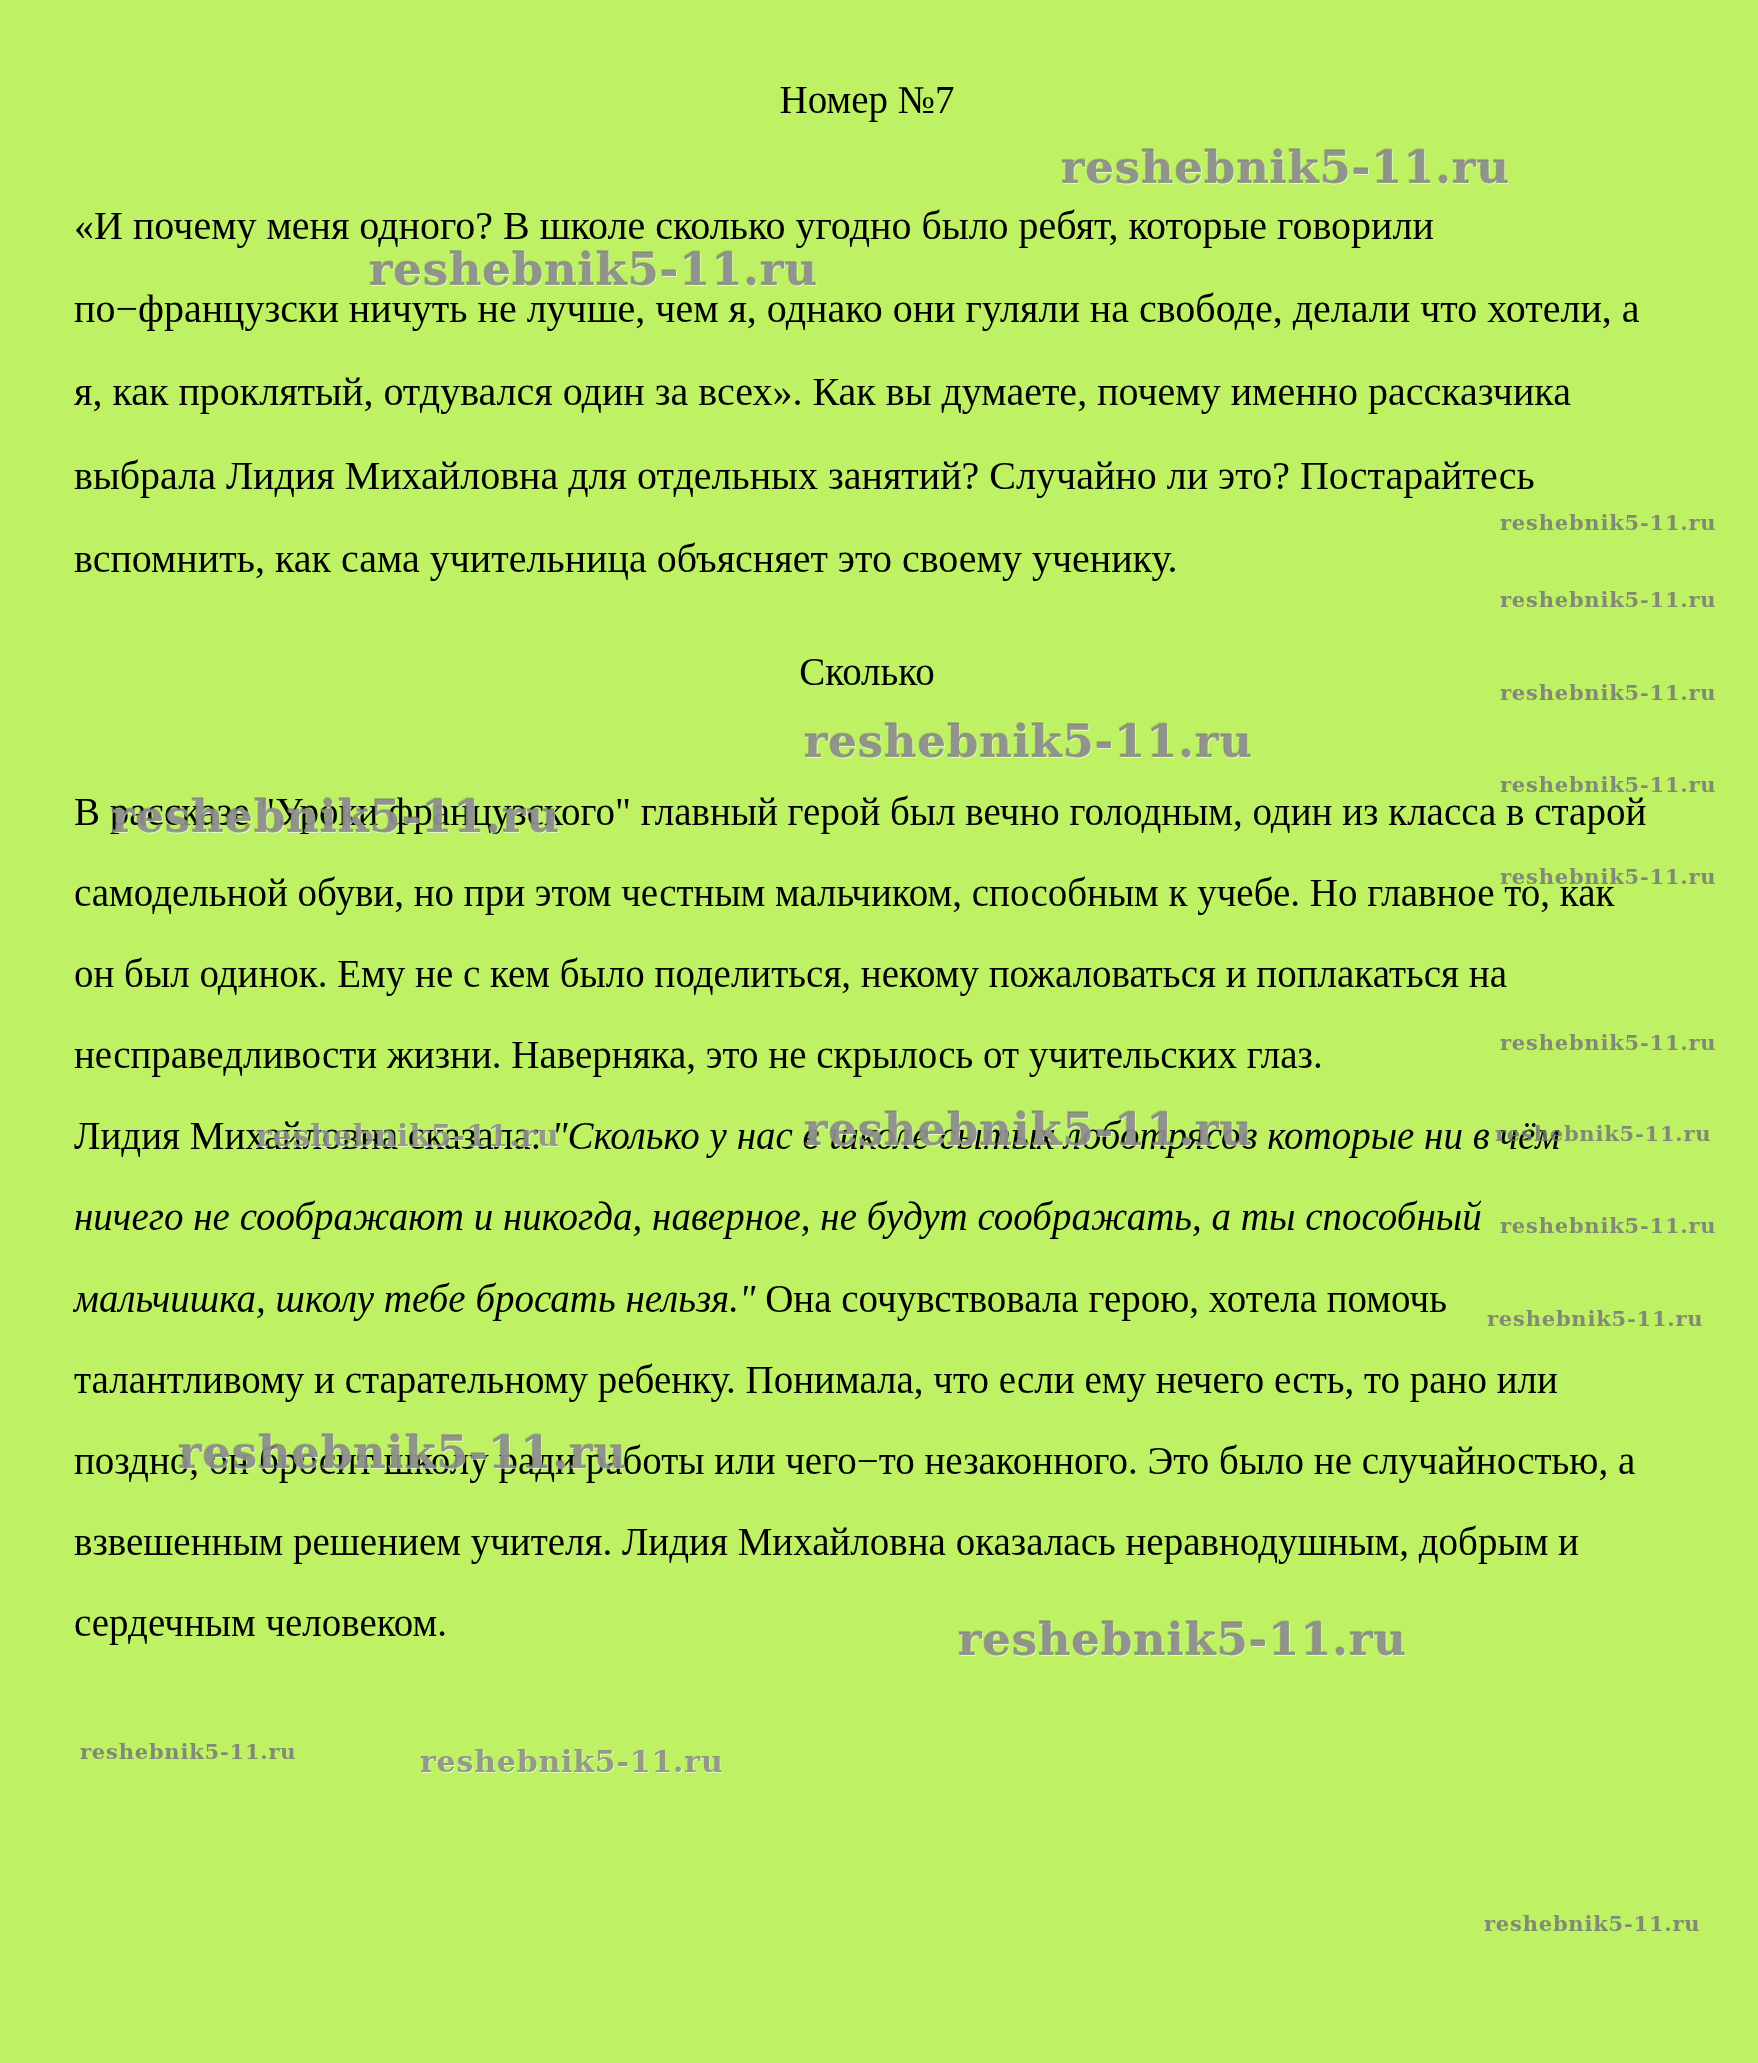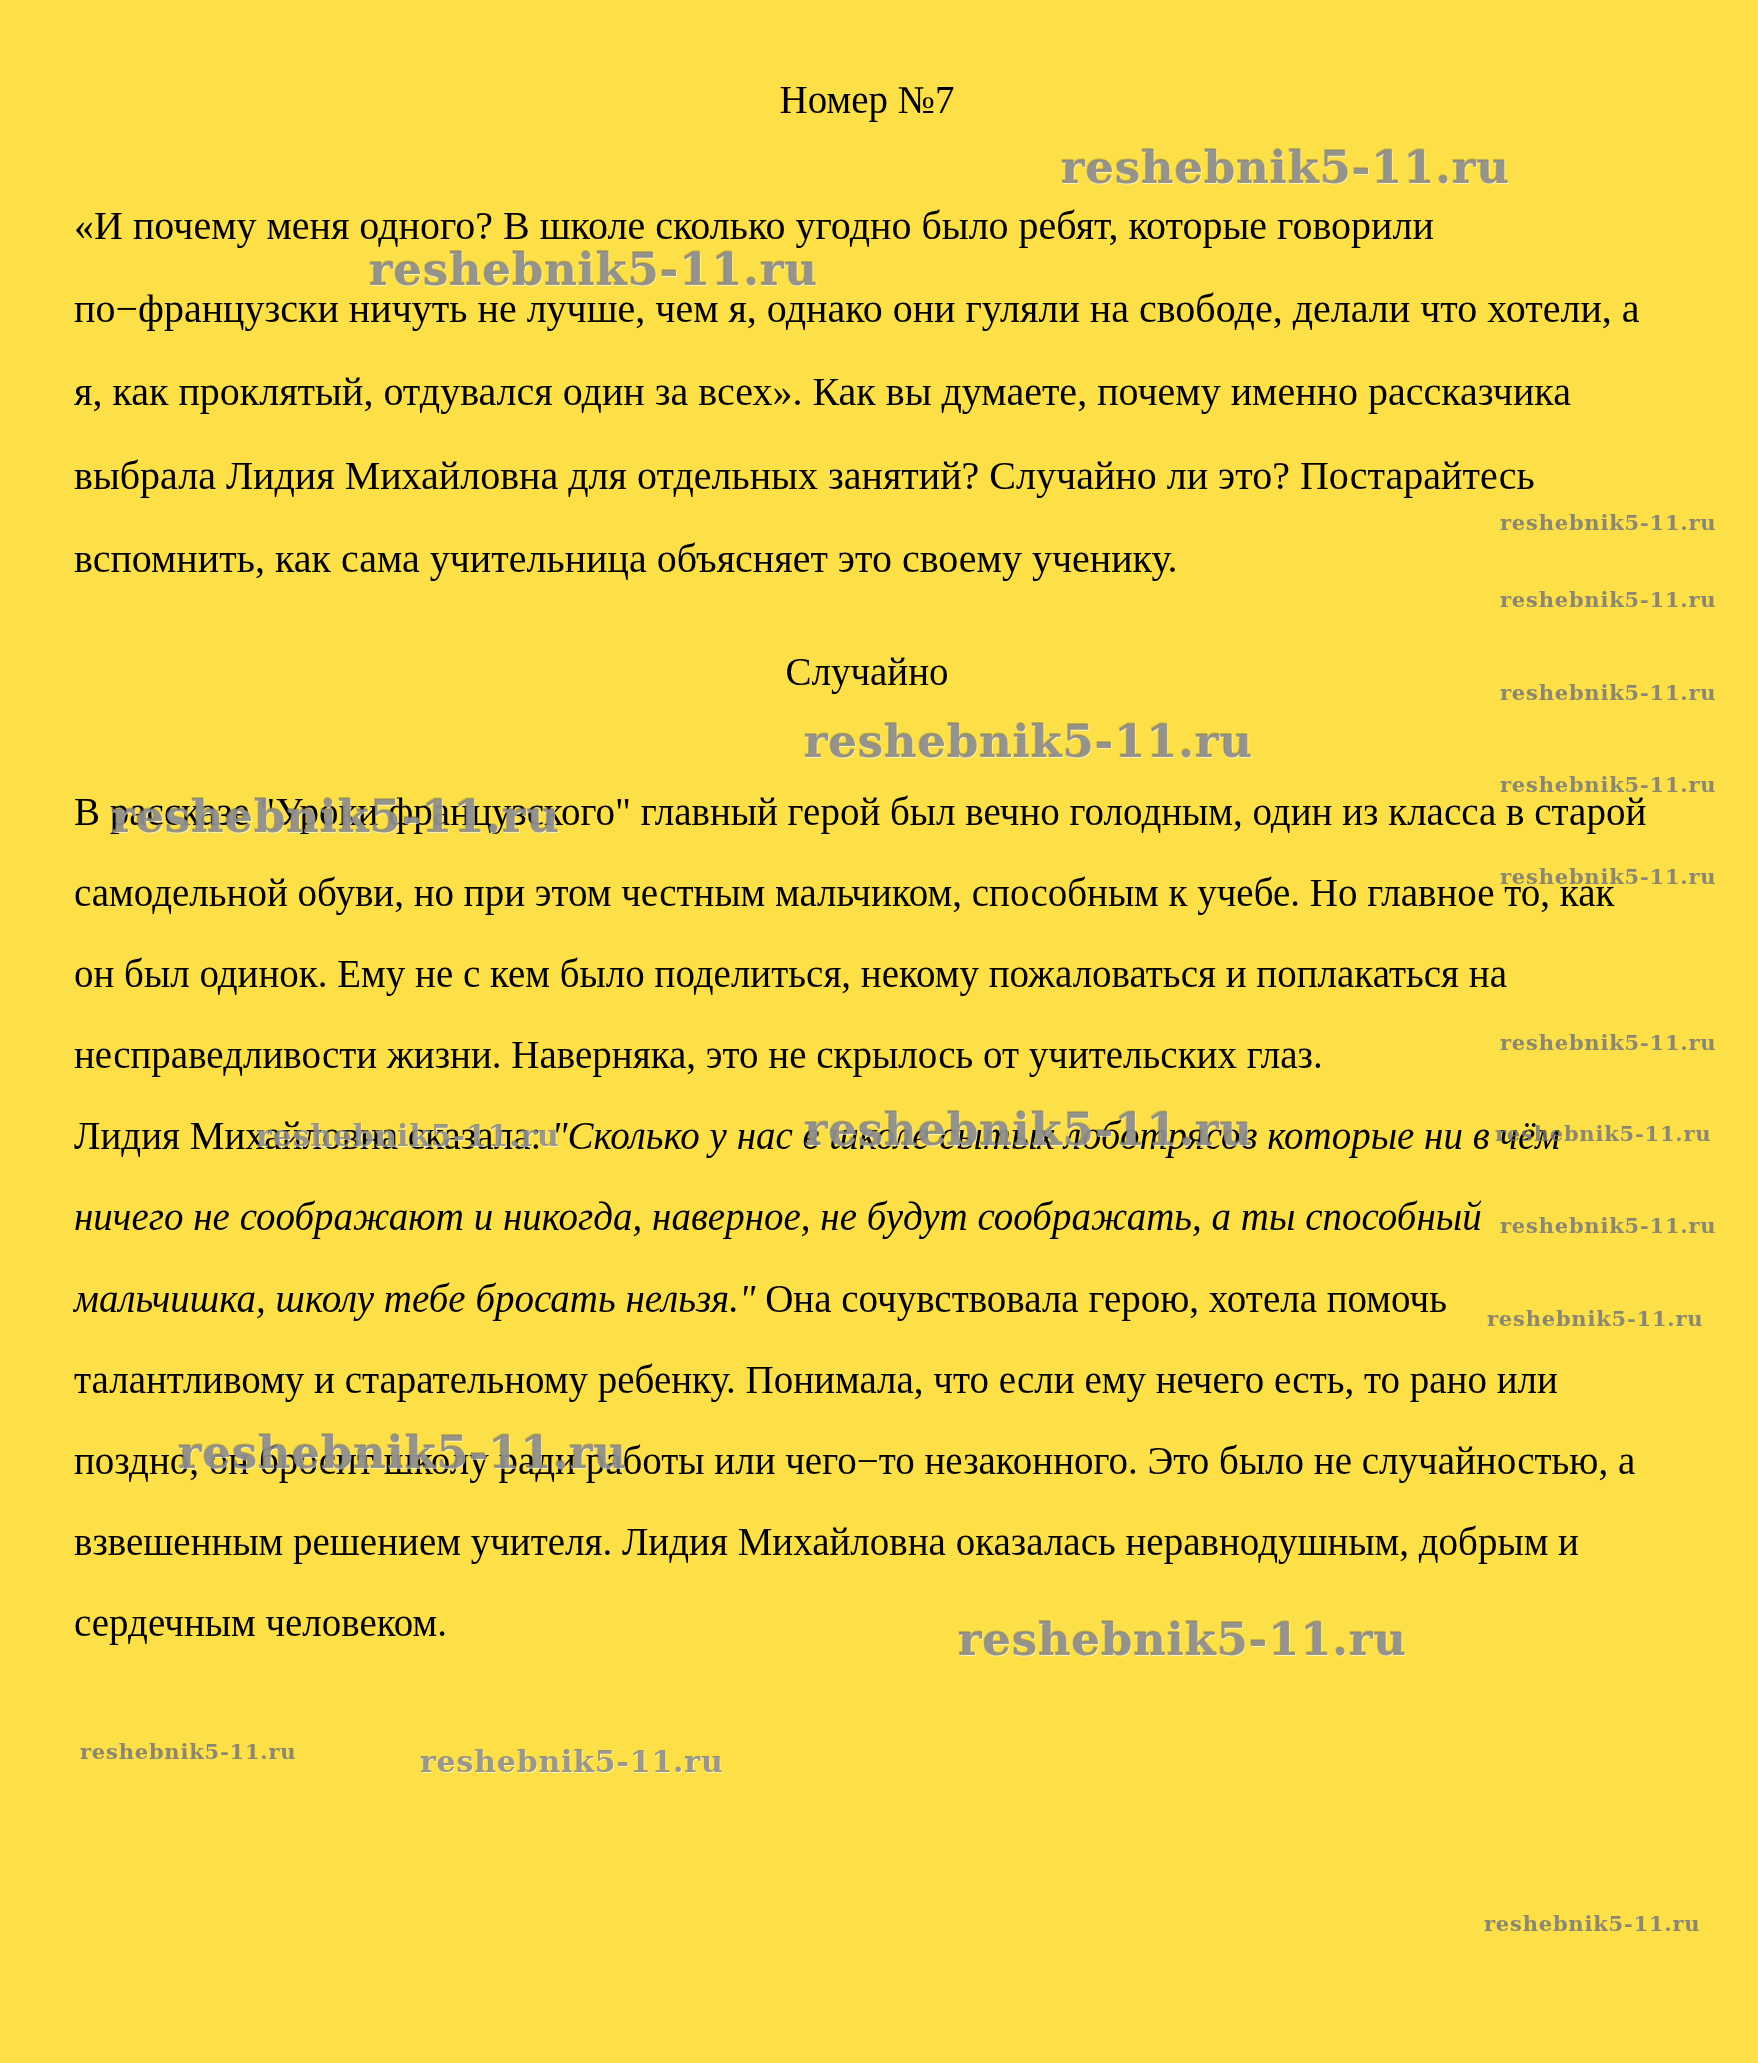--- a/index.html
+++ b/index.html
@@ -1,20 +1,20 @@
 <!DOCTYPE html>
 <html style="font-size:13.4px"><head>
 <meta charset="utf-8">
 <style>
   html, body { margin: 0; padding: 0; background: #ffffff; }
   .page {
     position: relative;
     width: 1759px;
     height: 2063px;
-    background: #fde047;
+    background: #bef264;
     font-family: "Liberation Serif", serif;
     color: #000000;
     overflow: hidden;
   }
   .content {
     position: absolute;
     left: 74px;
     top: 77px;
     width: 1586px;
   }
@@ -73,21 +73,21 @@
 </head>
 <body>
 
 <div class="page">
 
   <div class="content">
     <h1 class="doc-title">Номер №7</h1>
 
     <p class="question"><span>«И почему меня одного? В школе сколько угодно было ребят, которые говорили по−французски ничуть не лучше, чем я, однако они гуляли на свободе, делали что хотели, а я, как проклятый, отдувался один за всех». Как вы думаете, почему именно рассказчика выбрала Лидия Михайловна для отдельных занятий? Случайно ли это? Постарайтесь вспомнить, как сама учительница объясняет это своему ученику.</span></p>
 
-    <div class="solution-heading">Случайно</div>
+    <div class="solution-heading">Сколько</div>
 
     <p class="solution"><span>В рассказе "Уроки французского" главный герой был вечно голодным, один из класса в старой самодельной обуви, но при этом честным мальчиком, способным к учебе. Но главное то, как он был одинок. Ему не с кем было поделиться, некому пожаловаться и поплакаться на несправедливости жизни. Наверняка, это не скрылось от учительских глаз.</span><br><span>Лидия Михайловна сказала: </span><span style="font-style: italic;">"Сколько у нас в школе сытых лоботрясов которые ни в чём ничего не соображают и никогда, наверное, не будут соображать, а ты способный мальчишка, школу тебе бросать нельзя."</span><span> Она сочувствовала герою, хотела помочь талантливому и старательному ребенку. Понимала, что если ему нечего есть, то рано или поздно, он бросит школу ради работы или чего−то незаконного. Это было не случайностью, а взвешенным решением учителя. Лидия Михайловна оказалась неравнодушным, добрым и сердечным человеком.</span></p>
   </div>
 
   <div class="wm-layer">
       <div class="wm wm-lg" style="left: 1061px; top: 141px;">reshebnik5-11.ru</div>
       <div class="wm wm-lg" style="left: 369px; top: 243px;">reshebnik5-11.ru</div>
       <div class="wm wm-sm" style="left: 1500px; top: 510px;">reshebnik5-11.ru</div>
       <div class="wm wm-sm" style="left: 1500px; top: 587px;">reshebnik5-11.ru</div>
       <div class="wm wm-sm" style="left: 1500px; top: 680px;">reshebnik5-11.ru</div>

